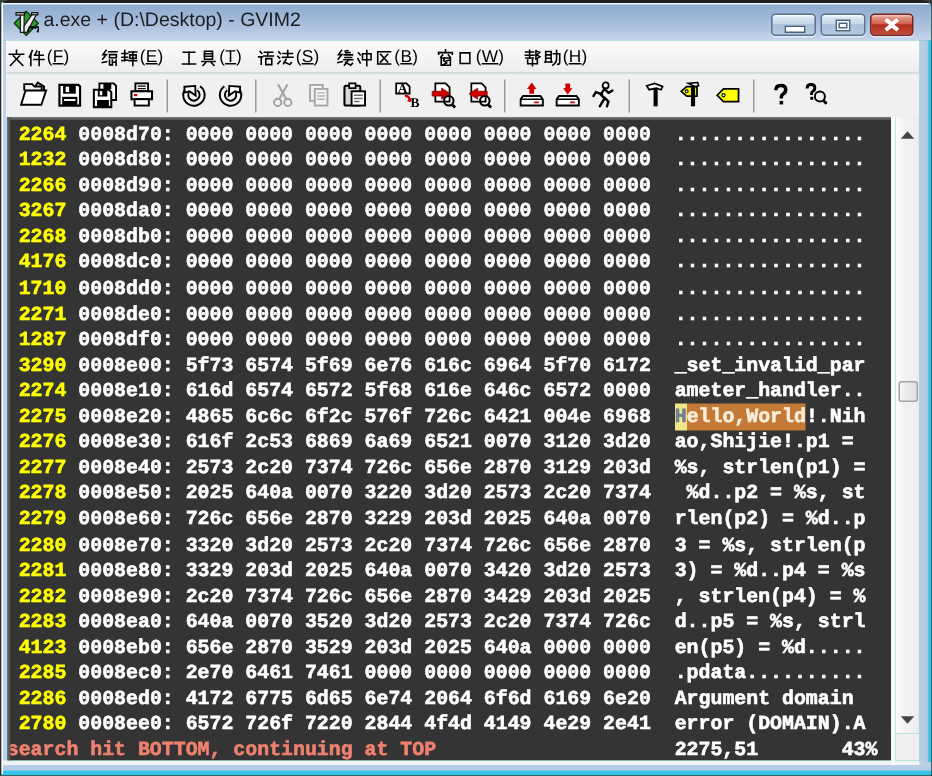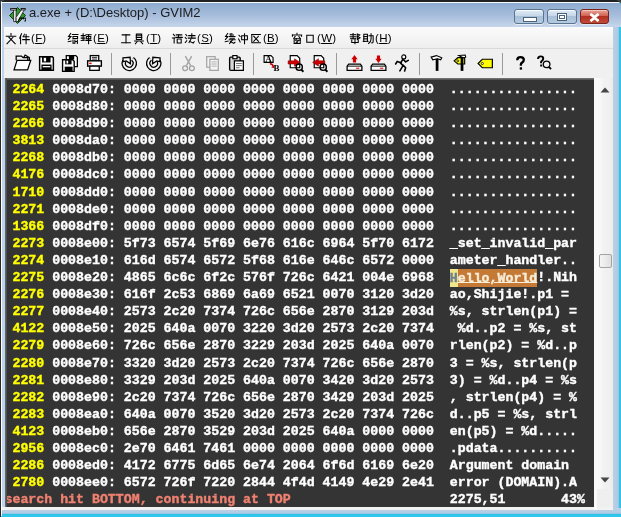--- a/index.html
+++ b/index.html
@@ -30,21 +30,21 @@
 .tsep:after{content:"";position:absolute;left:5px;top:2px;width:1px;height:22px;background:#9a9a9a;}
 #panel{position:absolute;left:5px;top:78px;width:589px;height:429px;background:#343434;overflow:hidden;}
 #panel:before{content:"";position:absolute;left:0;top:0;width:100%;height:2px;
  background:linear-gradient(#7e7e7e,#4a4a4a);z-index:3;}
 #panel:after{content:"";position:absolute;left:0;top:0;width:2px;height:100%;
  background:linear-gradient(to right,#6e6e6e,#454545);z-index:3;}
 #panel pre{margin:0 0 0 -0.5px;padding:3px 0 0 0;font:bold 13.25px "Liberation Mono",monospace;
  line-height:17.1px;color:#ffffff;letter-spacing:0;-webkit-text-stroke-width:0.4px;}
 .ln{color:#ffff00;}
 .cur{background:#f0e68c;color:#708090;padding:1.5px 0;}
-.srch{background:#c47a36;color:#f8edd8;padding:1.5px 0;text-decoration:underline;}
+.srch{background:#c47a36;color:#f8edd8;padding:1.5px 0;}
 .warn{color:#f08070;}
 #whitegap{position:absolute;left:2px;top:507px;width:611px;height:3px;background:#f2f2f2;}
 #whitegap2{position:absolute;left:594px;top:78px;width:3px;height:432px;background:#fafafa;}
 #sbar{position:absolute;left:597px;top:78px;width:16px;height:411px;
  background:linear-gradient(to right,#fdfdfd,#f2f2f2 40%,#efefef 85%,#e9e9e9);}
 #sbfill{position:absolute;left:597px;top:489px;width:16px;height:18px;background:#efefef;}
 .arr{position:absolute;left:0;width:16px;text-align:center;}
 #thumb{position:absolute;left:599px;top:254px;width:13px;height:14px;background:linear-gradient(to right,#f6f6f6,#dfdfdf);border:1px solid #a3a3a3;border-radius:2px;box-sizing:border-box;}
 </style></head>
 <body>
@@ -377,41 +377,41 @@
             <path d="M2.6,4 Q2.6,1.2 5.4,1.2 Q8.2,1.2 8.2,3.6 Q8.2,5.2 6.8,6 Q5.8,6.6 5.8,7.8 V8.6" fill="none" stroke="#000" stroke-width="2.1"></path>
             <rect x="4.9" y="10" width="2.1" height="2.1" fill="#000"></rect>
             <circle cx="11.8" cy="9.8" r="3.6" fill="none" stroke="#000" stroke-width="1.4"></circle>
             <path d="M14.3,12.6 L16.6,15" stroke="#000" stroke-width="2"></path>
           </g>
         </svg>
       </div>
     </div>
 <div id="panel">
       <pre> <span class="ln">2264</span> 0008d70: 0000 0000 0000 0000 0000 0000 0000 0000  ................
- <span class="ln">2265</span> 0008d80: 0000 0000 0000 0000 0000 0000 0000 0000  ................
+ <span class="ln">1232</span> 0008d80: 0000 0000 0000 0000 0000 0000 0000 0000  ................
  <span class="ln">2266</span> 0008d90: 0000 0000 0000 0000 0000 0000 0000 0000  ................
- <span class="ln">3813</span> 0008da0: 0000 0000 0000 0000 0000 0000 0000 0000  ................
+ <span class="ln">3267</span> 0008da0: 0000 0000 0000 0000 0000 0000 0000 0000  ................
  <span class="ln">2268</span> 0008db0: 0000 0000 0000 0000 0000 0000 0000 0000  ................
  <span class="ln">4176</span> 0008dc0: 0000 0000 0000 0000 0000 0000 0000 0000  ................
  <span class="ln">1710</span> 0008dd0: 0000 0000 0000 0000 0000 0000 0000 0000  ................
  <span class="ln">2271</span> 0008de0: 0000 0000 0000 0000 0000 0000 0000 0000  ................
- <span class="ln">1366</span> 0008df0: 0000 0000 0000 0000 0000 0000 0000 0000  ................
- <span class="ln">2273</span> 0008e00: 5f73 6574 5f69 6e76 616c 6964 5f70 6172  _set_invalid_par
+ <span class="ln">1287</span> 0008df0: 0000 0000 0000 0000 0000 0000 0000 0000  ................
+ <span class="ln">3290</span> 0008e00: 5f73 6574 5f69 6e76 616c 6964 5f70 6172  _set_invalid_par
  <span class="ln">2274</span> 0008e10: 616d 6574 6572 5f68 616e 646c 6572 0000  ameter_handler..
  <span class="ln">2275</span> 0008e20: 4865 6c6c 6f2c 576f 726c 6421 004e 6968  <span class="cur">H</span><span class="srch">ello,World</span>!.Nih
  <span class="ln">2276</span> 0008e30: 616f 2c53 6869 6a69 6521 0070 3120 3d20  ao,Shijie!.p1 = 
  <span class="ln">2277</span> 0008e40: 2573 2c20 7374 726c 656e 2870 3129 203d  %s, strlen(p1) =
- <span class="ln">4122</span> 0008e50: 2025 640a 0070 3220 3d20 2573 2c20 7374   %d..p2 = %s, st
+ <span class="ln">2278</span> 0008e50: 2025 640a 0070 3220 3d20 2573 2c20 7374   %d..p2 = %s, st
  <span class="ln">2279</span> 0008e60: 726c 656e 2870 3229 203d 2025 640a 0070  rlen(p2) = %d..p
  <span class="ln">2280</span> 0008e70: 3320 3d20 2573 2c20 7374 726c 656e 2870  3 = %s, strlen(p
  <span class="ln">2281</span> 0008e80: 3329 203d 2025 640a 0070 3420 3d20 2573  3) = %d..p4 = %s
  <span class="ln">2282</span> 0008e90: 2c20 7374 726c 656e 2870 3429 203d 2025  , strlen(p4) = %
  <span class="ln">2283</span> 0008ea0: 640a 0070 3520 3d20 2573 2c20 7374 726c  d..p5 = %s, strl
  <span class="ln">4123</span> 0008eb0: 656e 2870 3529 203d 2025 640a 0000 0000  en(p5) = %d.....
- <span class="ln">2956</span> 0008ec0: 2e70 6461 7461 0000 0000 0000 0000 0000  .pdata..........
+ <span class="ln">2285</span> 0008ec0: 2e70 6461 7461 0000 0000 0000 0000 0000  .pdata..........
  <span class="ln">2286</span> 0008ed0: 4172 6775 6d65 6e74 2064 6f6d 6169 6e20  Argument domain 
  <span class="ln">2780</span> 0008ee0: 6572 726f 7220 2844 4f4d 4149 4e29 2e41  error (DOMAIN).A
 <span class="warn">search hit BOTTOM, continuing at TOP</span>                    2275,51       43%</pre>
     </div>
 <div id="whitegap"></div>
 <div id="whitegap2"></div>
 <div id="sbar">
  <svg class="arr" style="top:7px" width="16" height="10" viewBox="0 0 16 10">
         <path d="M3.5,7.5 L8,2.5 L12.5,7.5 Z" fill="#464646"></path>
       </svg>

